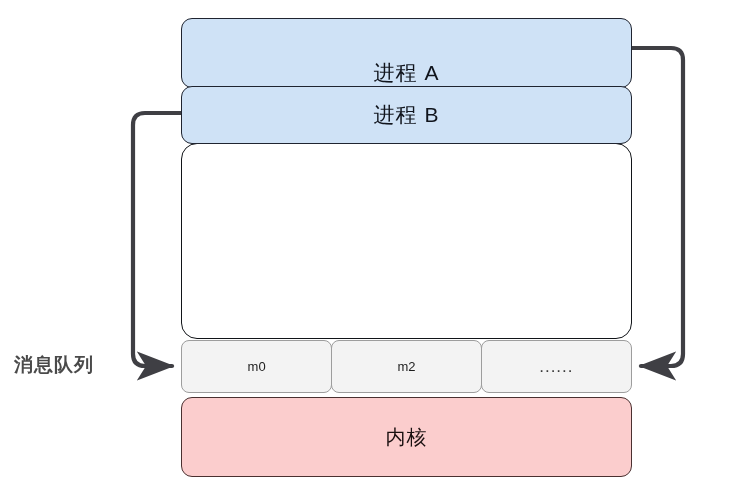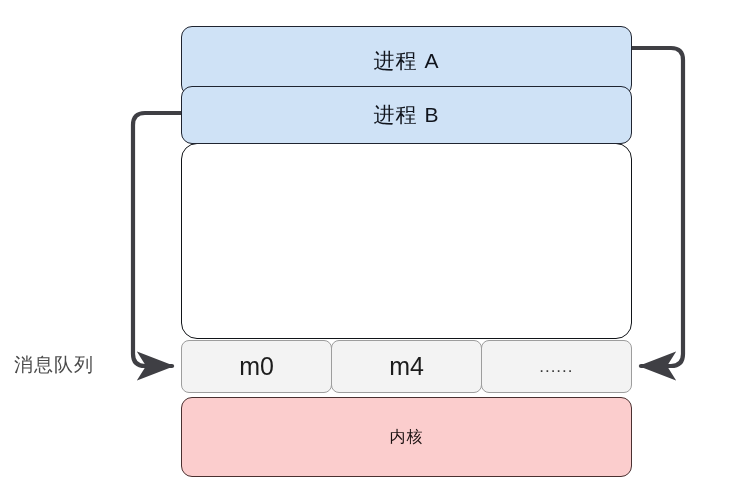--- a/index.html
+++ b/index.html
@@ -33,21 +33,21 @@
     left: 181px;
     width: 451px;
     background: #cfe2f6;
     border: 1.6px solid #1f2430;
     border-radius: 11px;
     color: #10141c;
     font-size: 21px;
     letter-spacing: 1px;
     z-index: 4;
   }
-  #proc-a { top: 26px;  height: 70px; }
+  #proc-a { top: 18px;  height: 70px; align-items: flex-end; }
   #proc-b { top: 86px;  height: 58px; justify-content: center; }
 
   
   #userspace {
     left: 181px;
     top: 143px;
     width: 451px;
     height: 196px;
     background: #ffffff;
     border: 1.6px solid #111418;
@@ -66,49 +66,49 @@
     z-index: 5;
   }
   .qcell {
     flex: 1 1 0;
     background: #f3f3f3;
     border: 1.4px solid #9d9d9d;
     border-radius: 8px;
     display: flex;
     align-items: center;
     justify-content: center;
-    font-size: 25px;
+    font-size: 13px;
     color: #1c1c1c;
     margin-right: -1.4px;
   }
   .qcell:last-child { margin-right: 0; }
   .qcell.ellipsis { font-size: 17px; color: #3a3a3a; letter-spacing: 1px; }
 
   
   #kernel {
     left: 181px;
     top: 397px;
     width: 451px;
     height: 80px;
     background: #fbcdcd;
     border: 1.6px solid #4a3030;
     border-radius: 11px;
-    font-size: 16px;
+    font-size: 20px;
     color: #1a1010;
     letter-spacing: 1px;
     z-index: 4;
   }
 
   
   #queue-label {
     position: absolute;
     left: 14px;
     top: 352px;
     font-size: 19px;
-    font-weight: normal;
+    font-weight: bold;
     color: #4a4a4a;
     letter-spacing: 1px;
     z-index: 6;
     text-align: center;
   }
 </style>
 </head>
 <body>
 
 <svg id="canvas" viewBox="0 0 741 500" xmlns="http://www.w3.org/2000/svg">
@@ -135,21 +135,21 @@
   <span></span>
 </div>
 
 <div id="queue-label">消息队列</div>
 
 <div id="queue">
   <div class="qcell">
     <span>m0</span>
   </div>
   <div class="qcell">
-    <span>m4</span>
+    <span>m2</span>
   </div>
   <div class="qcell ellipsis">
     <span>......</span>
   </div>
 </div>
 
 <div class="node" id="kernel">
   <span>内核</span>
 </div>
 

